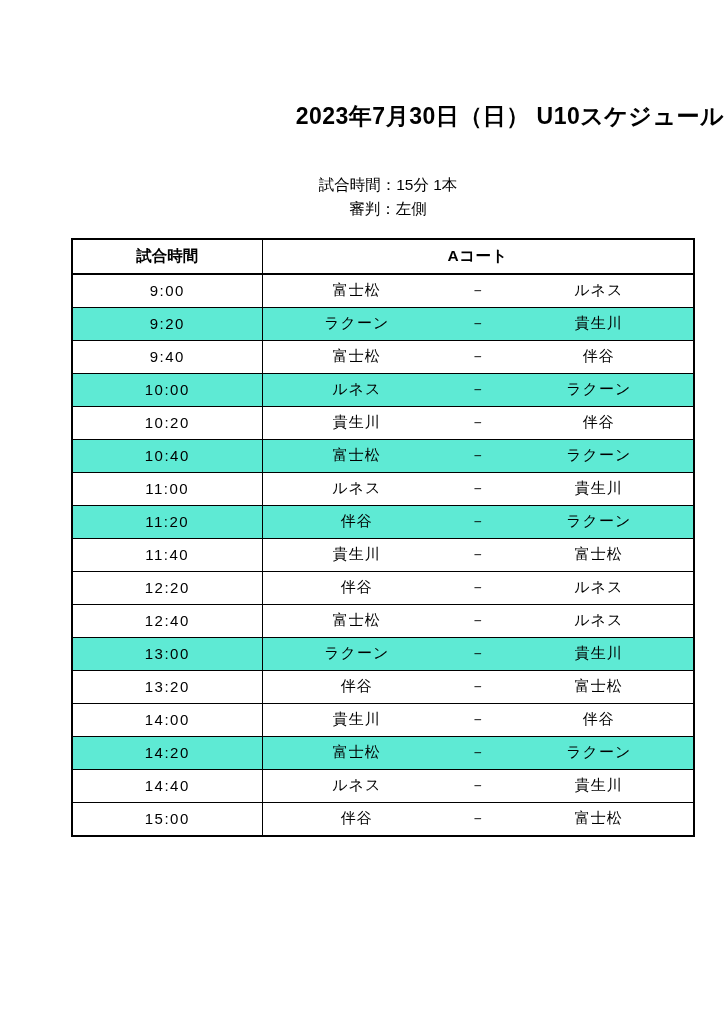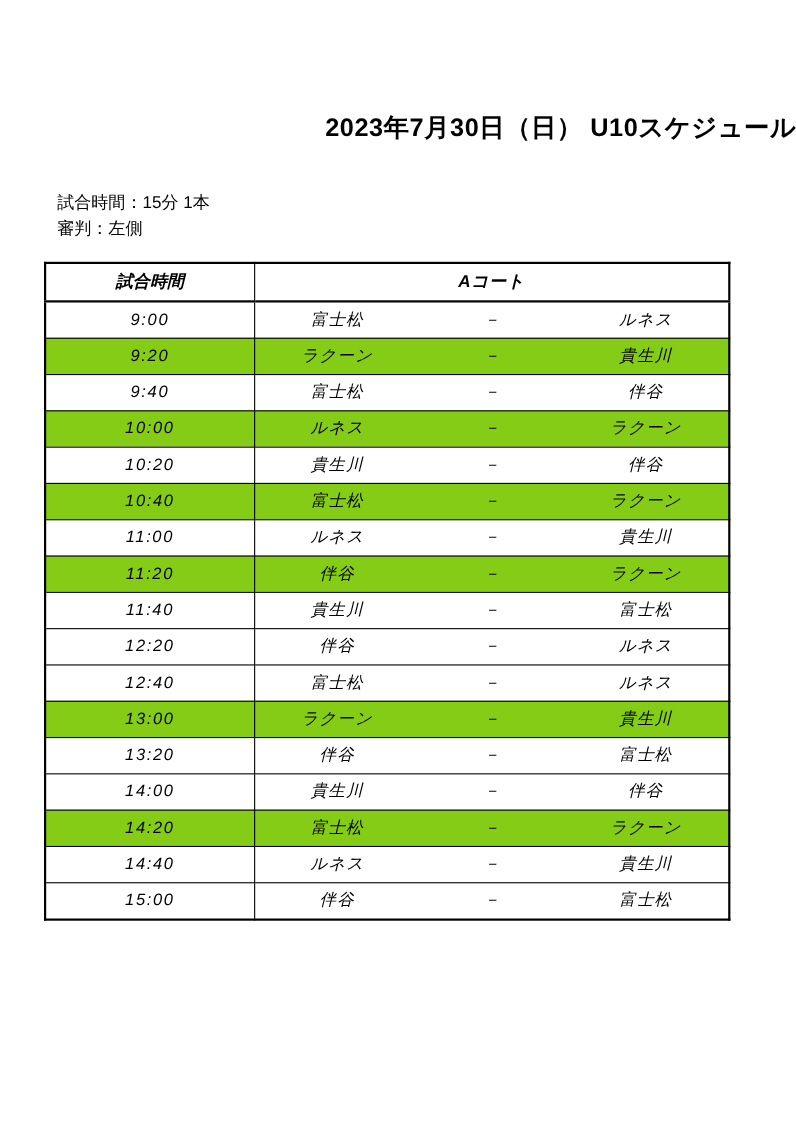--- a/index.html
+++ b/index.html
@@ -32,25 +32,25 @@
   .meta-block {
     margin: 0;
     padding-left: 52px;
     padding-top: 42px;
     font-size: 15.5px;
     line-height: 1.55;
   }
   .meta-line {
     margin: 0;
     white-space: pre;
+    text-align: center;
   }
   .schedule-wrap {
-    padding-left: 40px;
+    padding-left: 71px;
     padding-top: 17px;
-    font-style: italic;
   }
   table.schedule {
     border-collapse: collapse;
     table-layout: fixed;
     width: 622px;
     border: 2px solid #000000;
   }
   table.schedule th,
   table.schedule td {
     border: 1px solid #000000;
@@ -63,26 +63,26 @@
   }
   table.schedule thead th {
     font-weight: bold;
     height: 33px;
     font-size: 15.5px;
     border-bottom: 2px solid #000000;
   }
   col.c-time { width: 190px; }
   col.c-court { width: 432px; }
   .row-alt td {
-    background: #84cc16;
+    background: #5eead4;
   }
   .match-cell {
     display: flex;
     align-items: center;
-    justify-content: space-between;
+    justify-content: center;
     height: 100%;
     gap: 16px;
   }
   .team {
     flex: 0 0 150px;
     text-align: center;
     letter-spacing: 1px;
   }
   .dash {
     flex: 0 0 60px;

